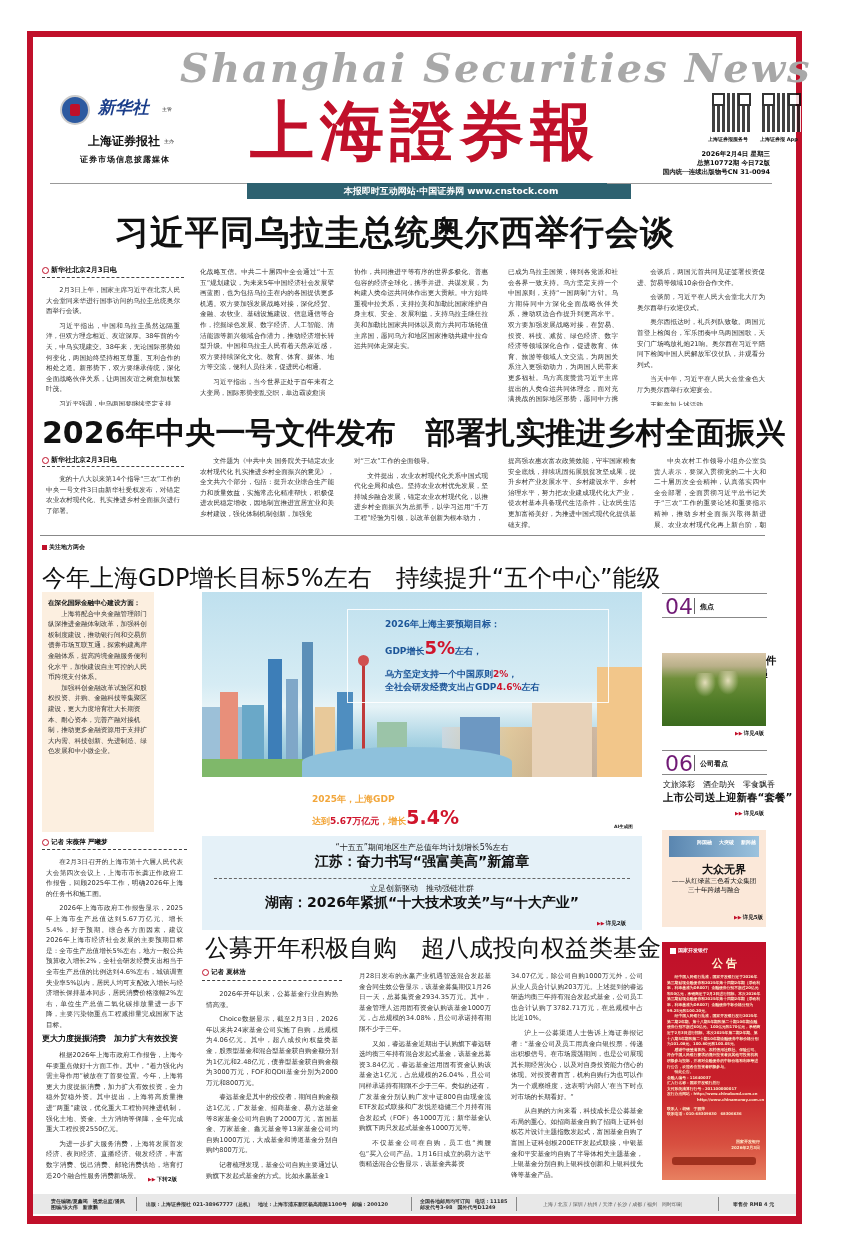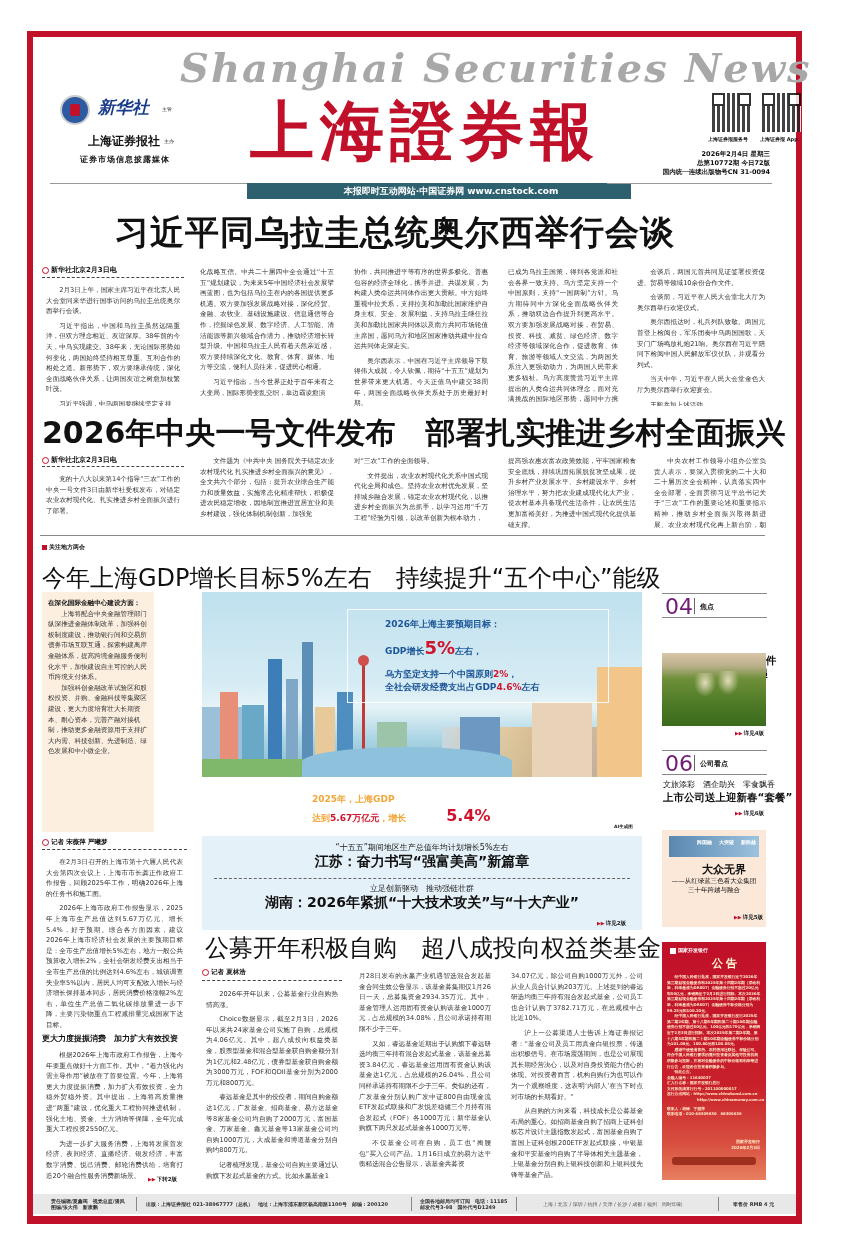--- a/index.html
+++ b/index.html
@@ -113,21 +113,20 @@
   <p>2月3日上午，国家主席习近平在北京人民大会堂同来华进行国事访问的乌拉圭总统奥尔西举行会谈。</p>
     <p>习近平指出，中国和乌拉圭虽然远隔重洋，但双方理念相近、友谊深厚。38年前的今天，中乌实现建交。38年来，无论国际形势如何变化，两国始终坚持相互尊重、互利合作的相处之道。新形势下，双方要继承传统，深化全面战略伙伴关系，让两国友谊之树愈加枝繁叶茂。</p>
     <p>习近平强调，中乌两国要继续坚定支持</p>
 </div>
 <div class="col" style="left:196px;top:263px;width:142px;height:143px;">
   <p style="text-indent:0">化战略互信。中共二十届四中全会通过“十五五”规划建议，为未来5年中国经济社会发展擘画蓝图，也为包括乌拉圭在内的各国提供更多机遇。双方要加强发展战略对接，深化经贸、金融、农牧业、基础设施建设、信息通信等合作，挖掘绿色发展、数字经济、人工智能、清洁能源等新兴领域合作潜力，推动经济增长转型升级。中国和乌拉圭人民有着天然亲近感，双方要持续深化文化、教育、体育、媒体、地方等交流，便利人员往来，促进民心相通。</p>
     <p>习近平指出，当今世界正处于百年未有之大变局，国际形势变乱交织，单边霸凌愈演</p>
 </div>
 <div class="col" style="left:350px;top:263px;width:142px;height:143px;">
   <p style="text-indent:0">协作，共同推进平等有序的世界多极化、普惠包容的经济全球化，携手并进、共谋发展，为构建人类命运共同体作出更大贡献。中方始终重视中拉关系，支持拉美和加勒比国家维护自身主权、安全、发展利益，支持乌拉圭继任拉美和加勒比国家共同体以及南方共同市场轮值主席国，愿同乌方和地区国家推动共建中拉命运共同体走深走实。</p>
-    <p>奥尔西表示，中国在习近平主席领导下取得伟大成就，令人钦佩，期待“十五五”规划为世界带来更大机遇。今天正值乌中建交38周年，两国全面战略伙伴关系处于历史最好时期。</p>
 </div>
 <div class="col" style="left:504px;top:263px;width:118px;height:143px;">
   <p style="text-indent:0">已成为乌拉圭国策，得到各党派和社会各界一致支持。乌方坚定支持一个中国原则，支持“一国两制”方针。乌方期待同中方深化全面战略伙伴关系，推动双边合作提升到更高水平。双方要加强发展战略对接，在贸易、投资、科技、减贫、绿色经济、数字经济等领域深化合作，促进教育、体育、旅游等领域人文交流，为两国关系注入更强劲动力，为两国人民带来更多福祉。乌方高度赞赏习近平主席提出的人类命运共同体理念，面对充满挑战的国际地区形势，愿同中方携手合作，尊重联合国宪章宗旨和原则，坚持多边主义，维护国际贸易</p>
 </div>
 <div class="col" style="left:633px;top:263px;width:136px;height:143px;">
   <p>会谈后，两国元首共同见证签署投资促进、贸易等领域10余份合作文件。</p>
     <p>会谈前，习近平在人民大会堂北大厅为奥尔西举行欢迎仪式。</p>
     <p>奥尔西抵达时，礼兵列队致敬。两国元首登上检阅台，军乐团奏中乌两国国歌，天安门广场鸣放礼炮21响。奥尔西在习近平陪同下检阅中国人民解放军仪仗队，并观看分列式。</p>
     <p>当天中午，习近平在人民大会堂金色大厅为奥尔西举行欢迎宴会。</p>
     <p>王毅参加上述活动。</p>
@@ -209,21 +208,21 @@
   <span>GDP增长</span><span class="red" style="font-size:18px;">5%</span><span>左右，</span>
 </div>
 <div class="info-line" style="left:385px;top:668px;">
   <span>乌方坚定支持一个中国原则</span><span class="red">2%</span><span>，</span>
 </div>
 <div class="info-line" style="left:385px;top:681px;">
   <span>全社会研发经费支出占GDP</span><span class="red">4.6%</span><span>左右</span>
 </div>
 <div class="gdp-box">
   <div>2025年，上海GDP</div>
-  <div><span>达到</span><span class="red">5.67万亿元</span><span>，增长</span><span class="red" style="font-size:16px;margin-left:40px;">5.4%</span></div>
+  <div><span>达到</span><span class="red">5.67万亿元</span><span>，增长</span><span class="red" style="font-size:19px;">5.4%</span></div>
 </div>
 <div class="ai-credit">AI生成图</div>
 
 <div class="blue-panel">
   <div class="bp-sub" style="top:6px;">“十五五”期间地区生产总值年均计划增长5%左右</div>
   <div class="bp-head" style="top:17px;">江苏：奋力书写“强富美高”新篇章</div>
   <div class="dash" style="left:12px;top:42px;width:416px;border-top-color:#666;"></div>
   <div class="bp-sub" style="top:47px;">立足创新驱动　推动强链壮群</div>
   <div class="bp-head" style="top:58px;">湖南：2026年紧抓“十大技术攻关”与“十大产业”</div>
   <div class="more" style="left:395px;top:84px;">详见2版</div>

